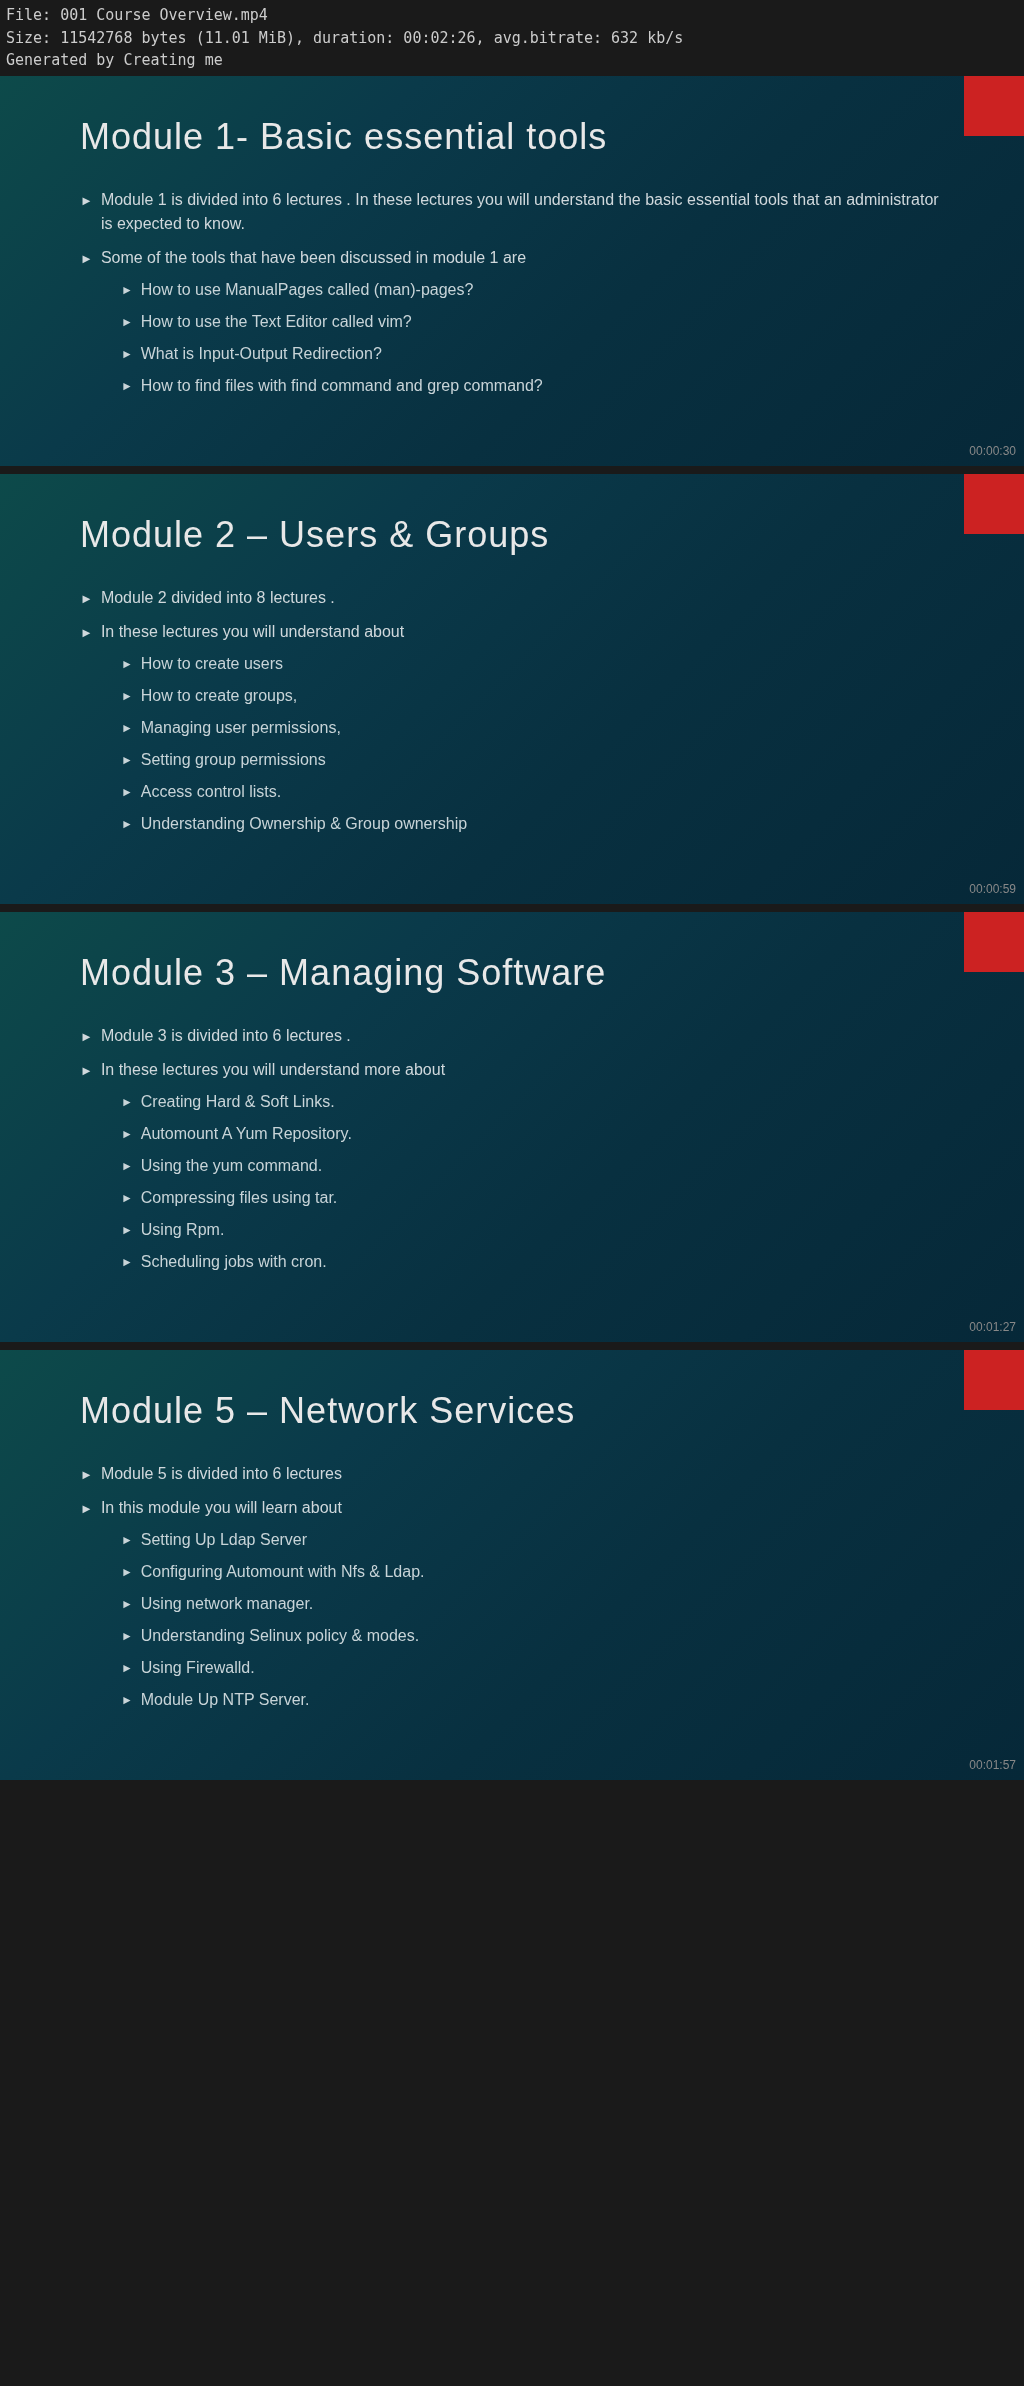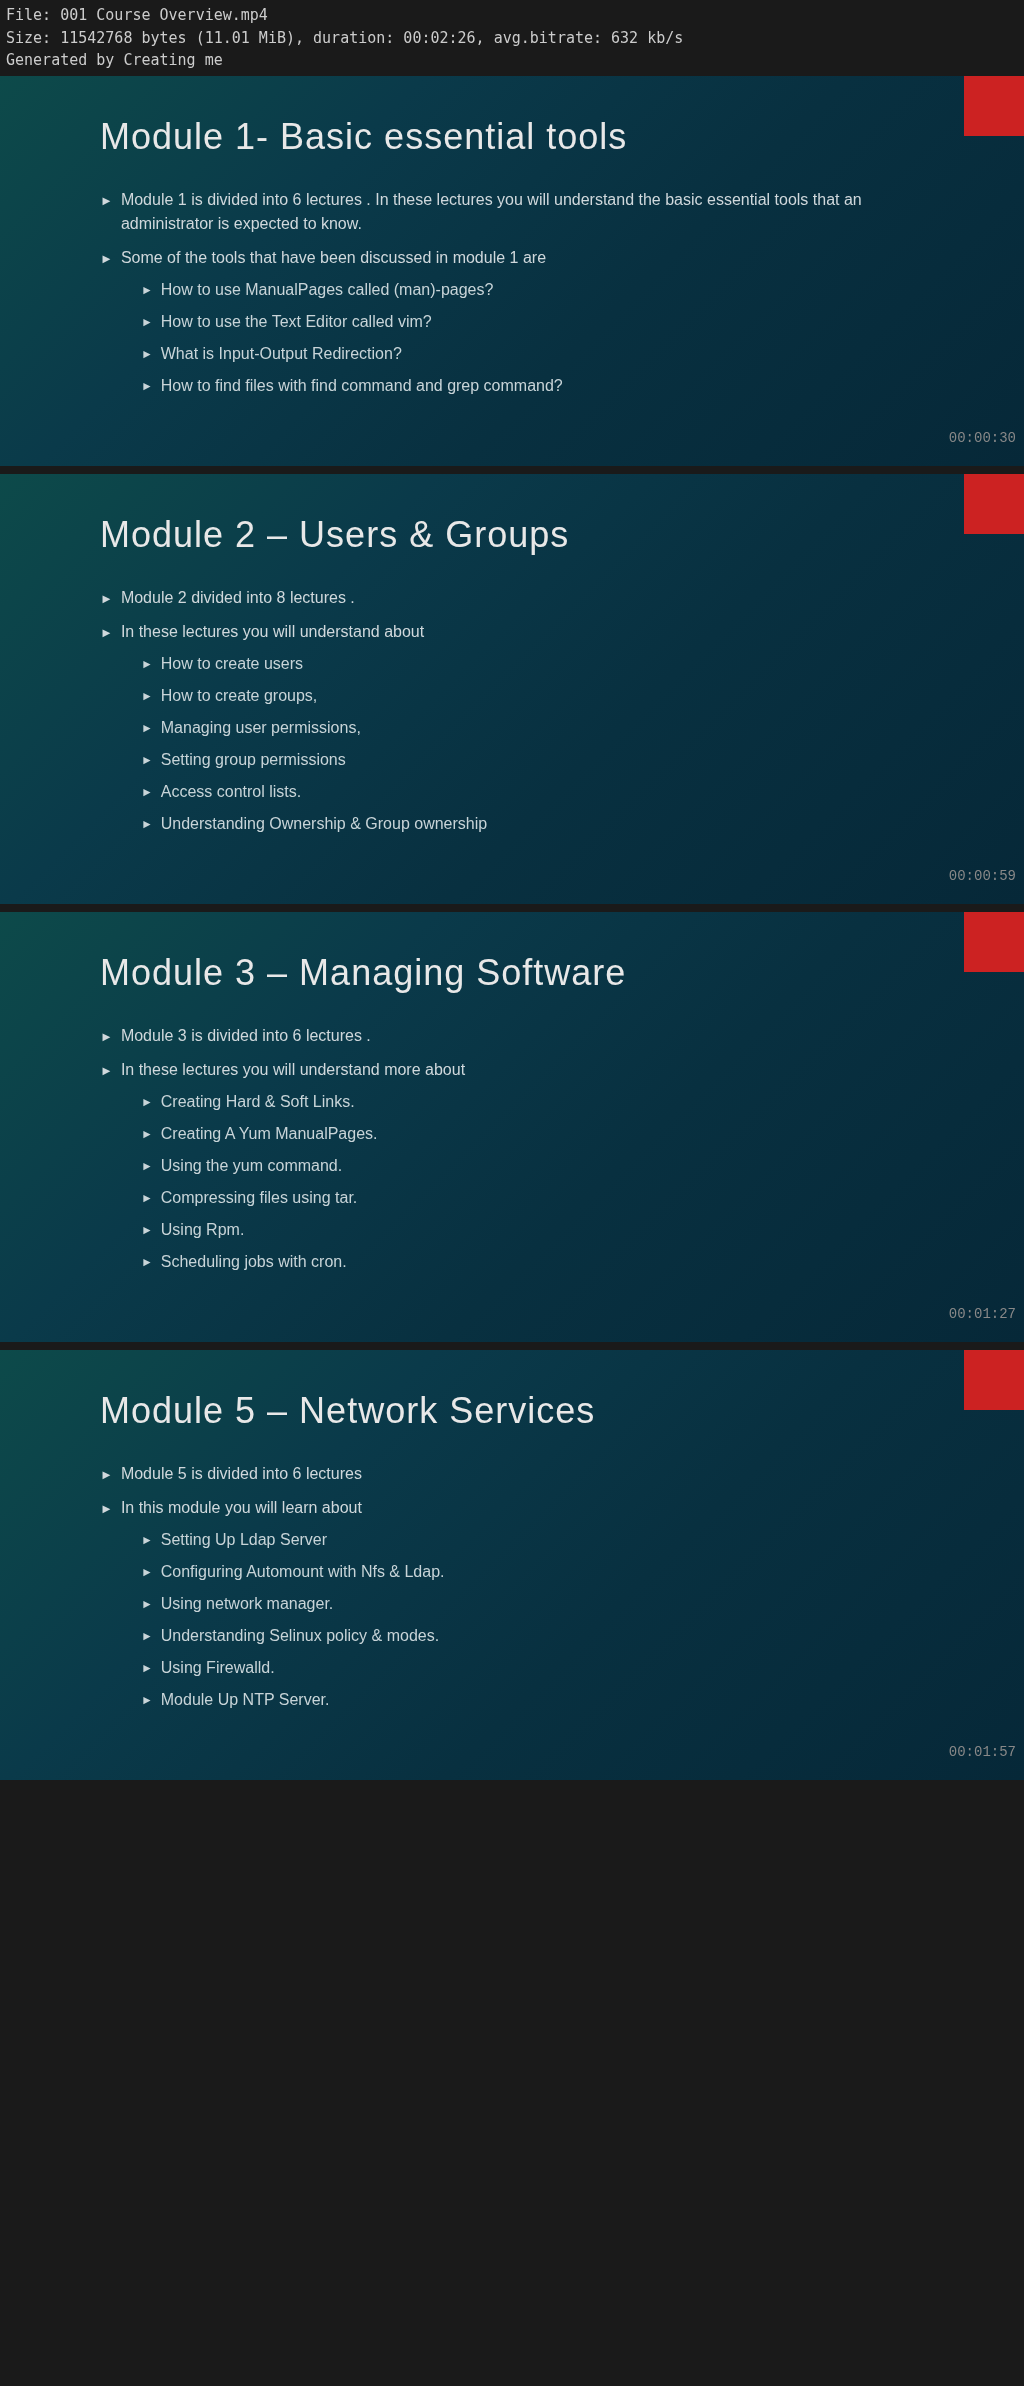--- a/index.html
+++ b/index.html
@@ -18,21 +18,21 @@
       font-size: 15px;
       font-family: monospace;
       padding: 4px 6px;
       line-height: 1.5;
     }
 
     .slide {
       position: relative;
       width: 100%;
       background: linear-gradient(135deg, #0d4a4a 0%, #0a3a4a 30%, #083040 60%, #062838 100%);
-      padding: 40px 80px 50px 100px;
+      padding: 40px 80px 50px 80px;
       margin-bottom: 8px;
     }
 
     .slide-title {
       font-size: 36px;
       color: #e8e8e8;
       font-weight: 300;
       margin-bottom: 30px;
       letter-spacing: 1px;
     }
@@ -41,25 +41,25 @@
       position: absolute;
       top: 0;
       right: 0;
       width: 60px;
       height: 60px;
       background: #cc2222;
     }
 
     .timestamp {
       position: absolute;
-      bottom: 20px;
+      bottom: 8px;
       right: 8px;
       color: #888;
-      font-size: 14px;
-      font-family: Liberation Mono, monospace;
+      font-size: 12px;
+      font-family: Liberation Sans, sans-serif;
     }
 
     .bullet-list {
       list-style: none;
       padding: 0;
     }
 
     .bullet-list > li {
       color: #d0d8dc;
       font-size: 16px;
@@ -195,21 +195,21 @@
         </li>
         <li>
           <span class="bullet-arrow">►</span>
           <div><span>In these lectures you will understand more about</span><ul class="sub-bullet-list">
               <li>
                 <span class="bullet-arrow">►</span>
                 <span>Creating Hard &amp; Soft Links.</span>
               </li>
               <li>
                 <span class="bullet-arrow">►</span>
-                <span>Creating A Yum ManualPages.</span>
+                <span>Automount A Yum Repository.</span>
               </li>
               <li>
                 <span class="bullet-arrow">►</span>
                 <span>Using the yum command.</span>
               </li>
               <li>
                 <span class="bullet-arrow">►</span>
                 <span>Compressing files using tar.</span>
               </li>
               <li>

